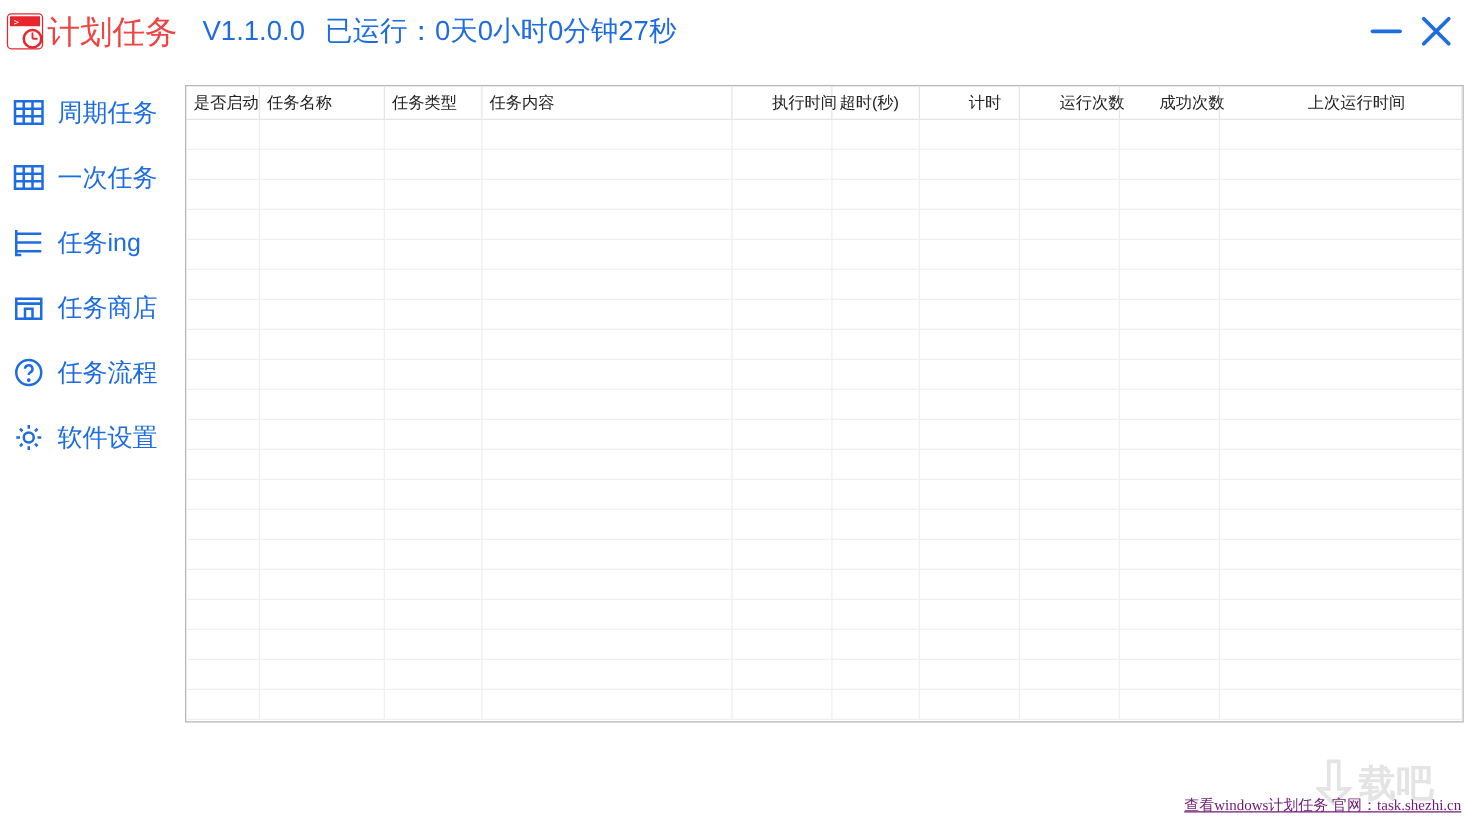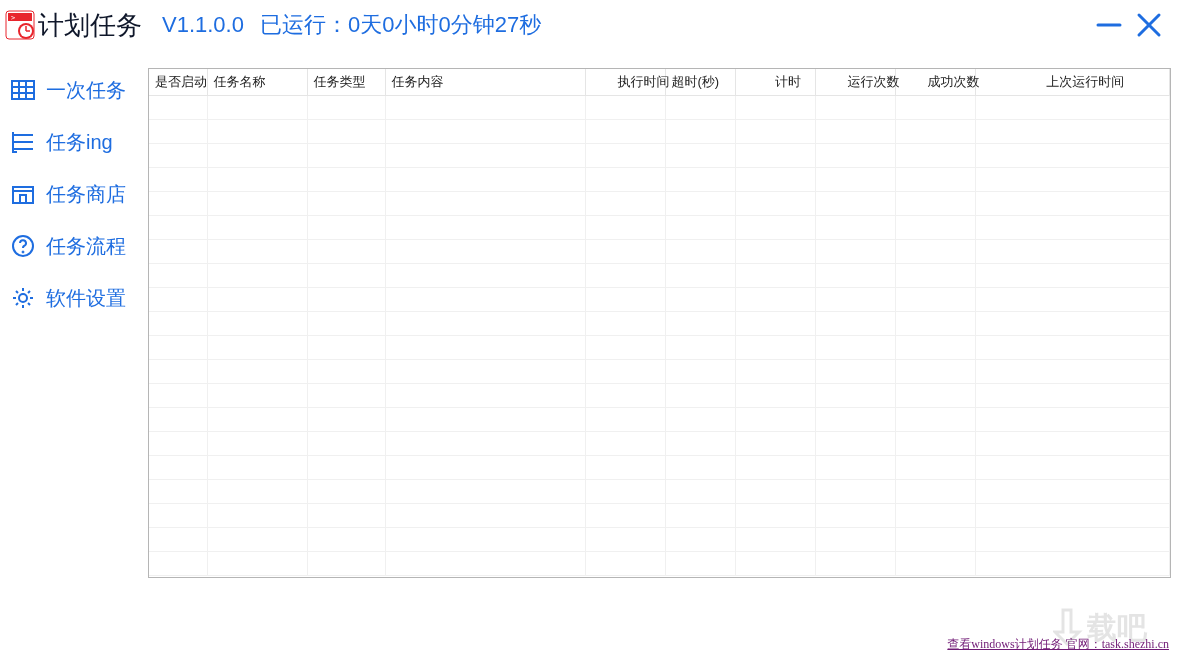--- a/index.html
+++ b/index.html
@@ -1,19 +1,19 @@
 <!DOCTYPE html>
 <html><head>
 <meta charset="utf-8">
 <style>
   * { box-sizing: border-box; margin: 0; padding: 0; }
   html, body { width: 1179px; height: 658px; font-family: "Microsoft YaHei", sans-serif; background: #fff; overflow: hidden; }
   .titlebar { display: flex; align-items: center; height: 50px; padding: 0 10px 0 4px; }
   .titlebar .app-icon { width: 32px; height: 32px; margin-right: 2px; }
-  .titlebar .title { font-size: 26px; color: #0f172a; font-weight: 400; }
+  .titlebar .title { font-size: 26px; color: #ef4444; font-weight: 400; }
   .titlebar .version { font-size: 22px; color: #1e6de0; margin-left: 20px; font-family: "Segoe UI", sans-serif;}
   .titlebar .uptime { font-size: 22px; color: #1e6de0; margin-left: 16px; }
   .titlebar .spacer { flex: 1; }
   .titlebar .win-btn { width: 40px; height: 40px; display:flex; align-items:center; justify-content:center; cursor:pointer; }
   .titlebar .win-btn svg { stroke: #1e6de0; }
 
   .body { display:flex; height: 600px; }
   .sidebar { width: 140px; padding-top: 14px; }
   .sidebar-item { display:flex; align-items:center; height: 52px; padding-left: 10px; cursor:pointer; gap: 10px; }
   .sidebar-item .label { font-size: 20px; color: #1e6de0; }
@@ -60,20 +60,30 @@
     <svg width="30" height="30" viewBox="0 0 30 30">
         <line x1="5" y1="5" x2="25" y2="25" stroke-width="3" stroke-linecap="round"></line>
         <line x1="25" y1="5" x2="5" y2="25" stroke-width="3" stroke-linecap="round"></line>
       </svg>
   </span>
 </div>
 
 <div class="body">
   <div class="sidebar">
 
+    <div class="sidebar-item">
+      <svg width="26" height="26" viewBox="0 0 26 26">
+          <rect x="2" y="4" width="22" height="18" fill="none" stroke-width="2"></rect>
+          <line x1="2" y1="10" x2="24" y2="10" stroke-width="2"></line>
+          <line x1="2" y1="16" x2="24" y2="16" stroke-width="2"></line>
+          <line x1="9" y1="4" x2="9" y2="22" stroke-width="2"></line>
+          <line x1="16" y1="4" x2="16" y2="22" stroke-width="2"></line>
+        </svg>
+      <span class="label">周期任务</span>
+    </div>
 
 
     <div class="sidebar-item">
       <svg width="26" height="26" viewBox="0 0 26 26">
           <rect x="2" y="4" width="22" height="18" fill="none" stroke-width="2"></rect>
           <line x1="2" y1="10" x2="24" y2="10" stroke-width="2"></line>
           <line x1="2" y1="16" x2="24" y2="16" stroke-width="2"></line>
           <line x1="9" y1="4" x2="9" y2="22" stroke-width="2"></line>
           <line x1="16" y1="4" x2="16" y2="22" stroke-width="2"></line>
         </svg>

